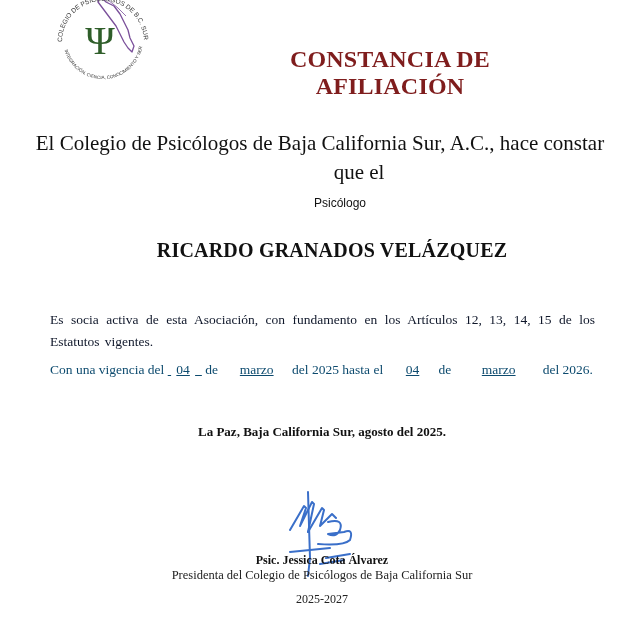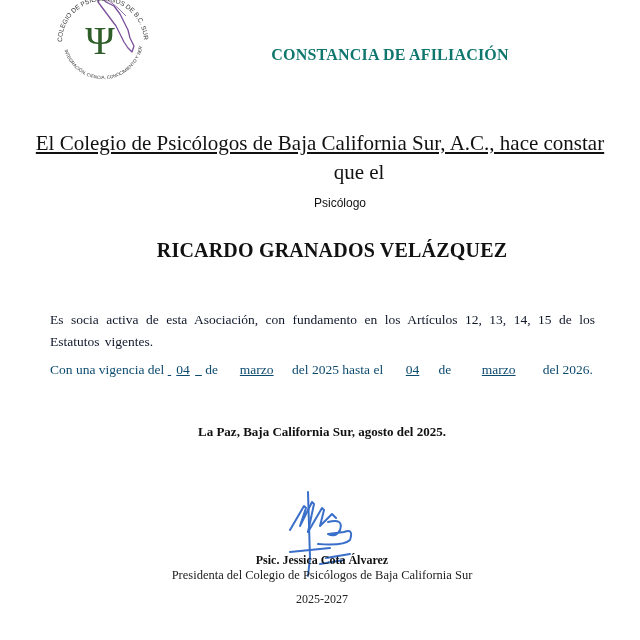--- a/index.html
+++ b/index.html
@@ -25,34 +25,33 @@
       height: 110px;
     }
 
     .title {
       left: 230px;
       top: 46px;
       width: 320px;
       text-align: center;
       font-family: "Liberation Serif", serif;
       font-weight: bold;
-      font-size: 16px;
-      color: #0f766e;
+      font-size: 24px;
+      color: #7f1d1d;
       letter-spacing: 0.2px;
     }
 
     .intro {
       left: 0;
       top: 127px;
       width: 640px;
       text-align: center;
       font-size: 21px;
       line-height: 32px;
       color: #111;
-      text-decoration: underline;
     }
     .intro-line2 {
       left: 0;
       top: 160px;
       width: 640px;
       text-align: center;
       font-size: 21px;
       color: #111;
       padding-left: 39px;
     }

